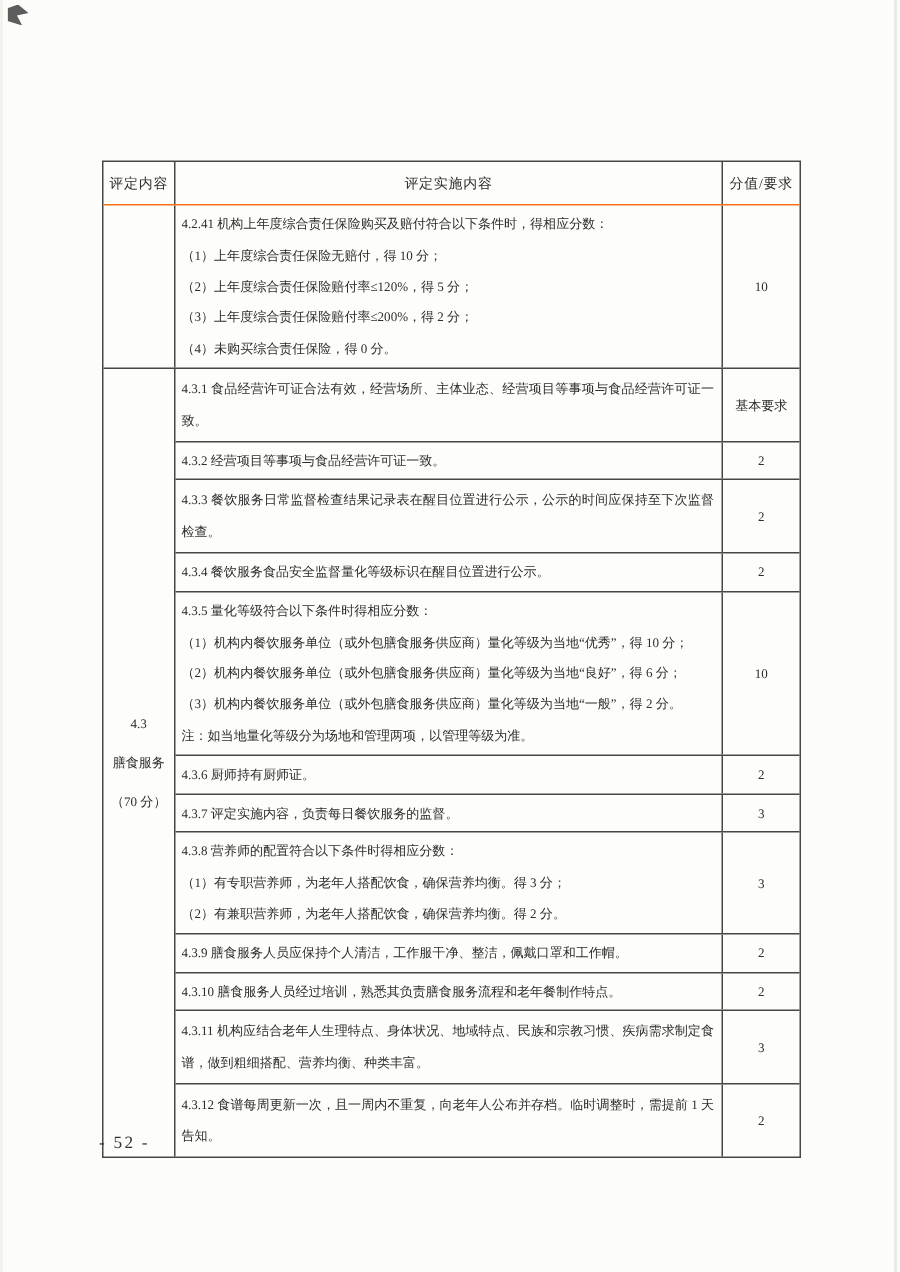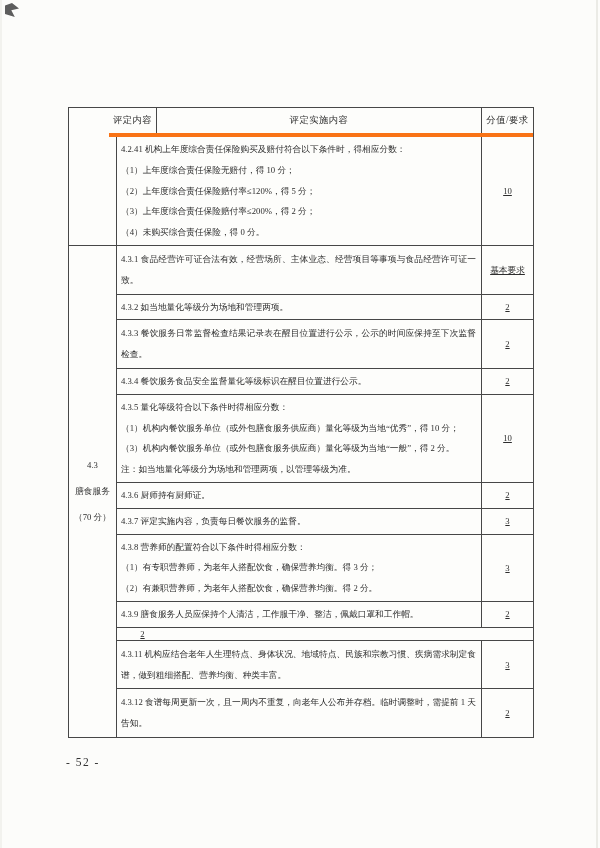--- a/index.html
+++ b/index.html
@@ -25,21 +25,21 @@
     position: absolute; right: 2px; top: 0; bottom: 0; width: 2px;
     background: #ebebe6;
   }
   
   .doc-table {
     position: absolute; left: 68px; top: 107px; width: 466px;
     border: 1px solid #474747;
     font-size: 8.7px;
     background: #fdfdfb;
   }
-  .hdr-row { display: flex; height: 29px; border-bottom: 4px solid #f97316; margin-left: 40px; }
+  .hdr-row { display: flex; height: 29px; border-bottom: 1px solid #f97316; }
   .hdr-cell {
     display: flex; align-items: center; justify-content: center;
     font-size: 9.3px; letter-spacing: .5px;
   }
   .hc1 { width: 48px; border-right: 1px solid #474747; }
   .hc2 { flex: 1; border-right: 1px solid #474747; }
   .hc3 { width: 51px; }
   .group { display: flex; }
   .group + .group { border-top: 1px solid #474747; }
   .group-label {
@@ -55,21 +55,21 @@
     min-height: 23px;
     padding: 2px 5px 2px 4px;
     display: flex; flex-direction: column; justify-content: flex-start;
     line-height: 20.8px;
   }
   .cell-content .line { white-space: nowrap; overflow: hidden; }
   .cell-content.wrap { display: block; padding-top: 3px; padding-bottom: 3px; text-align: justify; }
   .cell-content.wrap .line { white-space: normal; overflow: visible; }
   .cell-score {
     width: 51px; display: flex; align-items: center; justify-content: center;
-    text-align: center; padding: 0 2px; line-height: 12px; text-decoration: underline;
+    text-align: center; padding: 0 2px; line-height: 12px;
   }
   .page-number {
     position: absolute; left: 66px; top: 756px;
     font-size: 11.5px; letter-spacing: 1.5px; color: #333;
   }
 </style>
 </head>
 <body>
 
 <div class="corner-smudge"></div>
@@ -106,40 +106,41 @@
         </div>
         <div class="rows">
           <div class="trow">
             <div class="cell-content wrap">
               <div class="line">4.3.1 食品经营许可证合法有效，经营场所、主体业态、经营项目等事项与食品经营许可证一致。</div>
             </div>
             <div class="cell-score">基本要求</div>
           </div>
           <div class="trow">
             <div class="cell-content">
-              <div class="line">4.3.2 如当地量化等级分为场地和管理两项。</div>
+              <div class="line">4.3.2 经营项目等事项与食品经营许可证一致。</div>
             </div>
             <div class="cell-score">2</div>
           </div>
           <div class="trow">
             <div class="cell-content wrap">
               <div class="line">4.3.3 餐饮服务日常监督检查结果记录表在醒目位置进行公示，公示的时间应保持至下次监督检查。</div>
             </div>
             <div class="cell-score">2</div>
           </div>
           <div class="trow">
             <div class="cell-content">
               <div class="line">4.3.4 餐饮服务食品安全监督量化等级标识在醒目位置进行公示。</div>
             </div>
             <div class="cell-score">2</div>
           </div>
           <div class="trow">
             <div class="cell-content">
               <div class="line">4.3.5 量化等级符合以下条件时得相应分数：</div>
               <div class="line">（1）机构内餐饮服务单位（或外包膳食服务供应商）量化等级为当地“优秀”，得 10 分；</div>
+              <div class="line">（2）机构内餐饮服务单位（或外包膳食服务供应商）量化等级为当地“良好”，得 6 分；</div>
               <div class="line">（3）机构内餐饮服务单位（或外包膳食服务供应商）量化等级为当地“一般”，得 2 分。</div>
               <div class="line">注：如当地量化等级分为场地和管理两项，以管理等级为准。</div>
             </div>
             <div class="cell-score">10</div>
           </div>
           <div class="trow">
             <div class="cell-content">
               <div class="line">4.3.6 厨师持有厨师证。</div>
             </div>
             <div class="cell-score">2</div>
@@ -158,20 +159,23 @@
             </div>
             <div class="cell-score">3</div>
           </div>
           <div class="trow">
             <div class="cell-content">
               <div class="line">4.3.9 膳食服务人员应保持个人清洁，工作服干净、整洁，佩戴口罩和工作帽。</div>
             </div>
             <div class="cell-score">2</div>
           </div>
           <div class="trow">
+            <div class="cell-content">
+              <div class="line">4.3.10 膳食服务人员经过培训，熟悉其负责膳食服务流程和老年餐制作特点。</div>
+            </div>
             <div class="cell-score">2</div>
           </div>
           <div class="trow">
             <div class="cell-content wrap">
               <div class="line">4.3.11 机构应结合老年人生理特点、身体状况、地域特点、民族和宗教习惯、疾病需求制定食谱，做到粗细搭配、营养均衡、种类丰富。</div>
             </div>
             <div class="cell-score">3</div>
           </div>
           <div class="trow">
             <div class="cell-content wrap">

